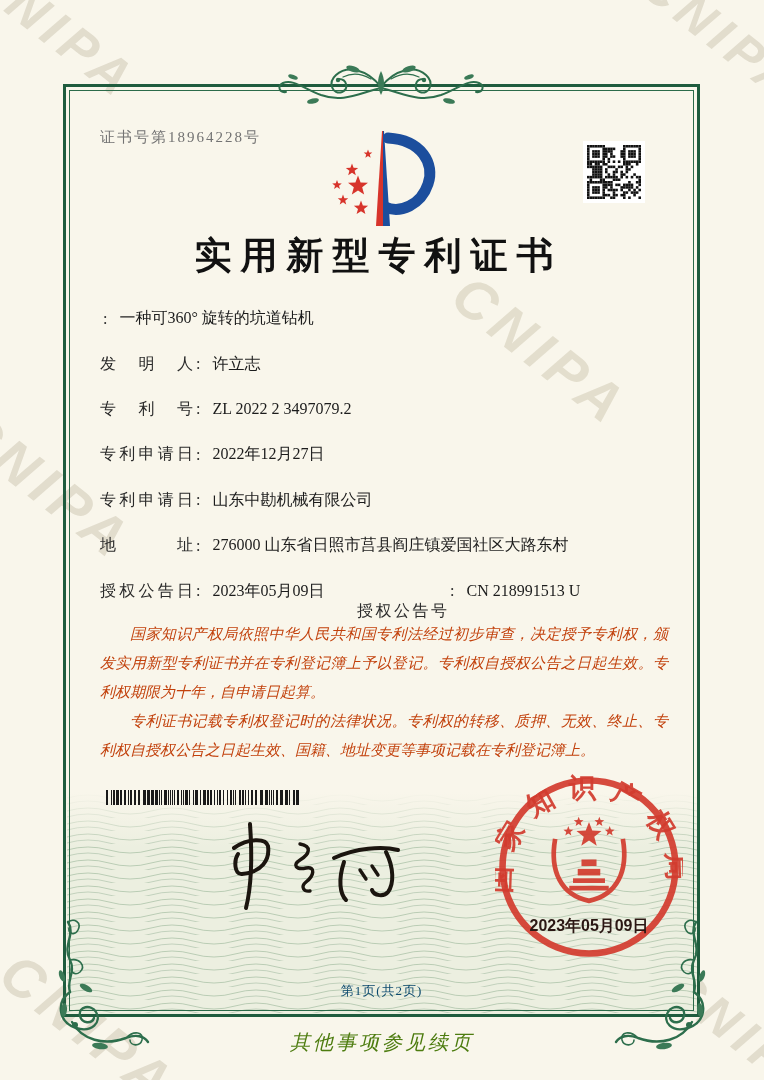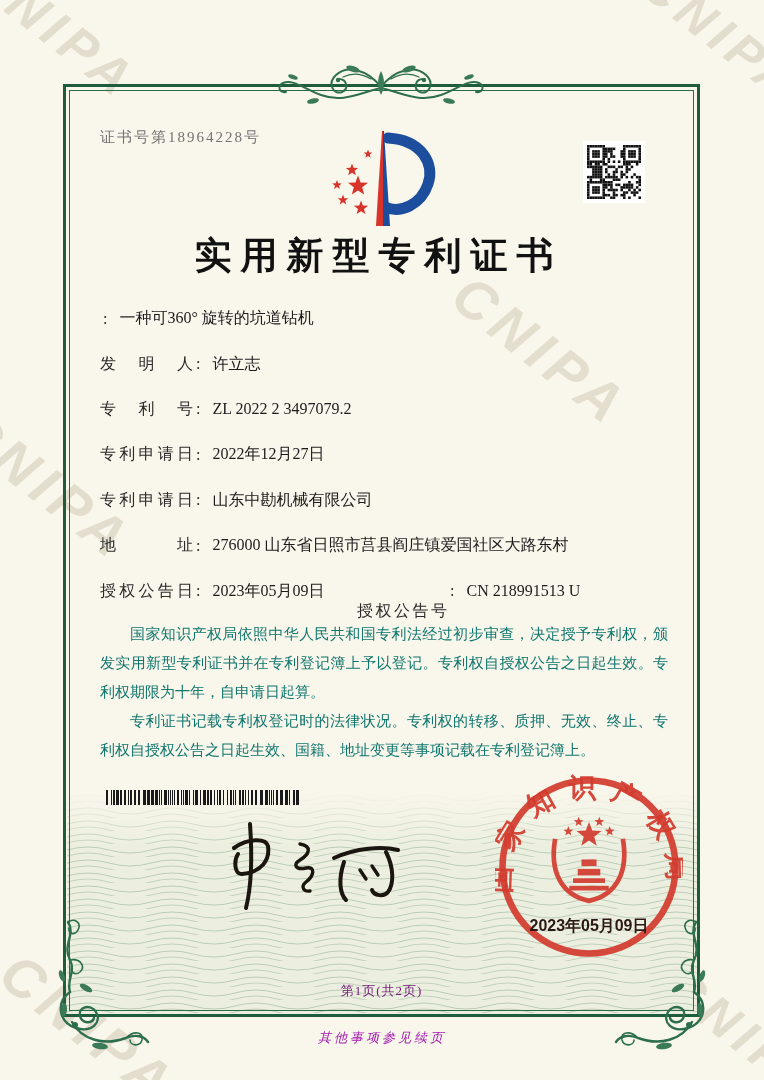--- a/index.html
+++ b/index.html
@@ -39,32 +39,32 @@
     display:inline-block;width:93px;text-align:justify;text-align-last:justify;
     color:#2a2a2a;flex:none;
   }
   .fcolon{flex:none;margin:0 12px 0 3px;color:#2a2a2a;}
   .fvalue{color:#1c1c1c;white-space:nowrap;}
   .pair2{position:absolute;left:257px;top:0;height:45.4px;display:flex;align-items:center;}
   .pair2 .flabel{width:90px;margin-top:40px;}
   
   .legal{
     position:absolute;left:100px;top:620px;width:568px;
-    font-size:15px;line-height:29px;color:#0f766e;
+    font-size:15px;line-height:29px;font-style:italic;color:#c2410c;
     text-align:justify;
   }
   .legal p{margin:0;text-indent:2em;}
   
   .barcode{position:absolute;left:106px;top:790px;width:196px;height:15px;}
   .sigblock{position:absolute;left:108px;top:851px;font-family:"Liberation Sans","DejaVu Sans",sans-serif;
     font-size:17px;color:#232323;line-height:36px;}
   .signature{position:absolute;left:222px;top:818px;width:188px;height:96px;}
   .seal{position:absolute;left:495px;top:773px;width:188px;height:188px;}
-  .pageinfo{position:absolute;left:63px;top:982px;width:637px;text-align:center;font-size:13px;color:#701a75;letter-spacing:1px;}
-  .contnote{position:absolute;left:0;top:1029px;width:764px;text-align:center;font-size:13px;font-style:italic;color:#a21caf;letter-spacing:3px;}
+  .pageinfo{position:absolute;left:63px;top:982px;width:637px;text-align:center;font-size:13px;color:#0c4a6e;letter-spacing:1px;}
+  .contnote{position:absolute;left:0;top:1029px;width:764px;text-align:center;font-size:20px;font-style:italic;color:#4d7c0f;letter-spacing:3px;}
   
   .orn{position:absolute;pointer-events:none;}
   .orn-top{left:263px;top:57px;width:236px;height:54px;}
   .orn-bl{left:42px;top:918px;width:110px;height:152px;}
   .orn-br{left:612px;top:918px;width:110px;height:152px;transform:scaleX(-1);}
 </style>
 </head>
 <body>
 
 <div class="page">

